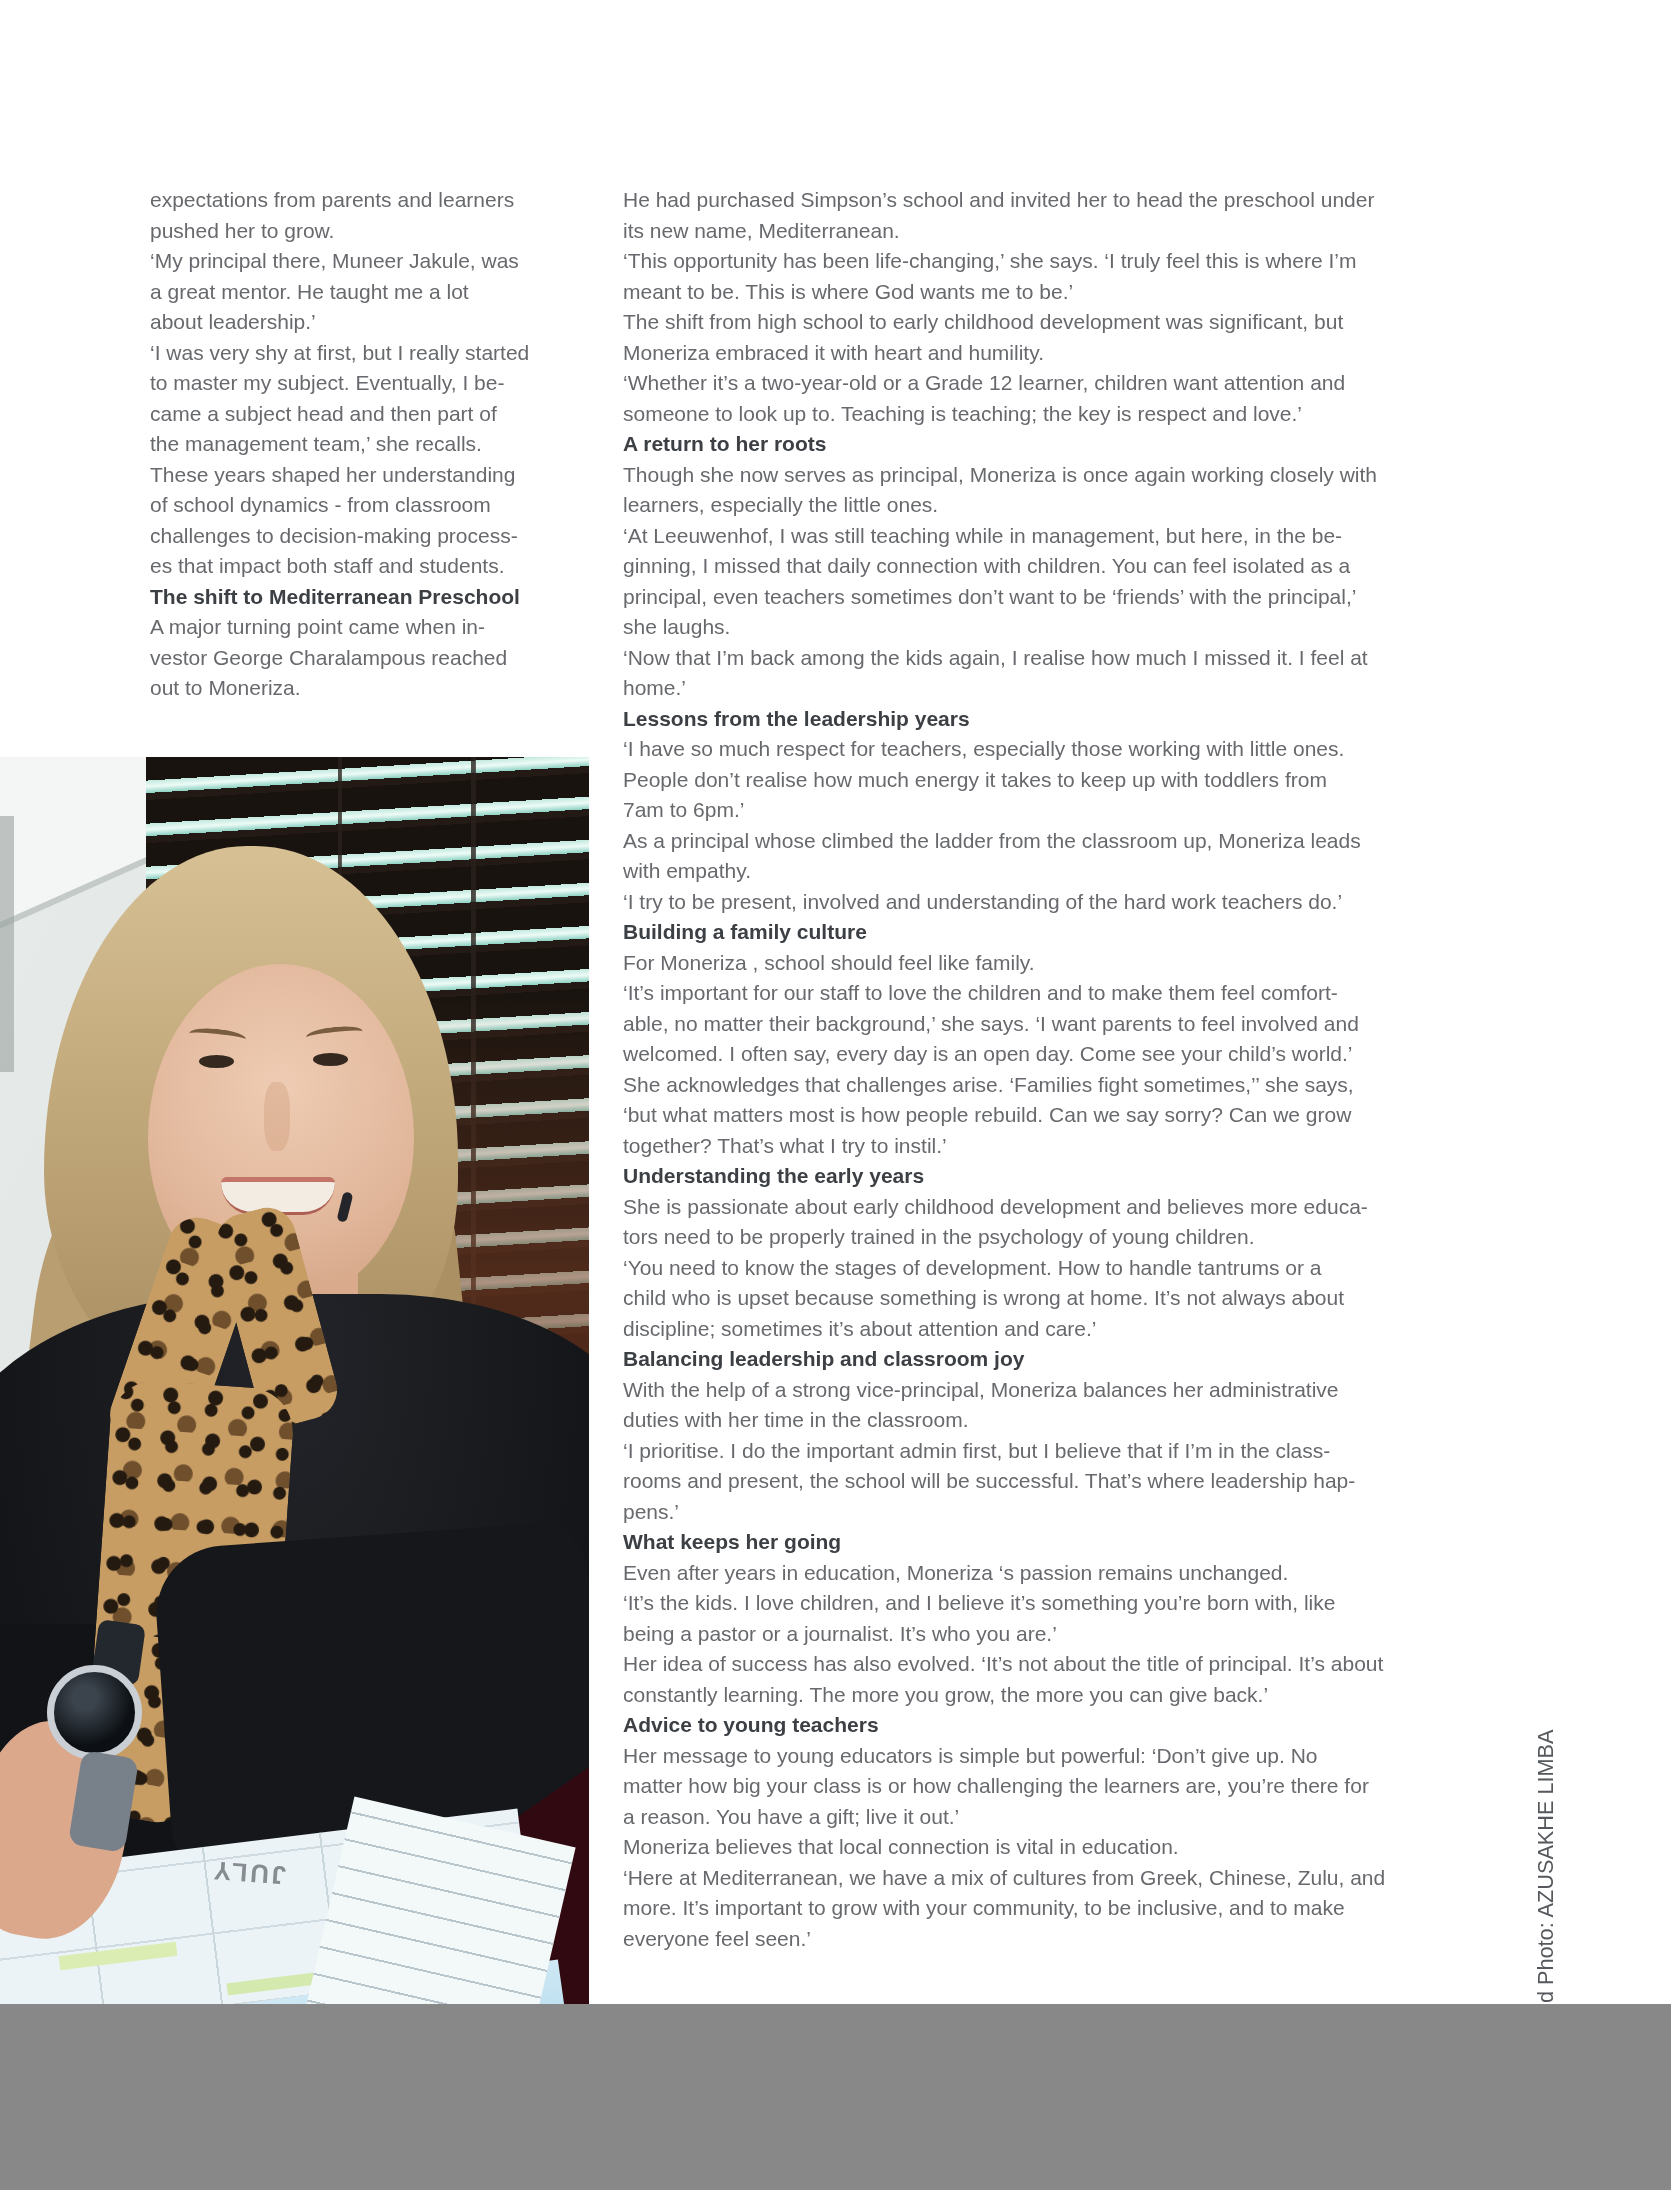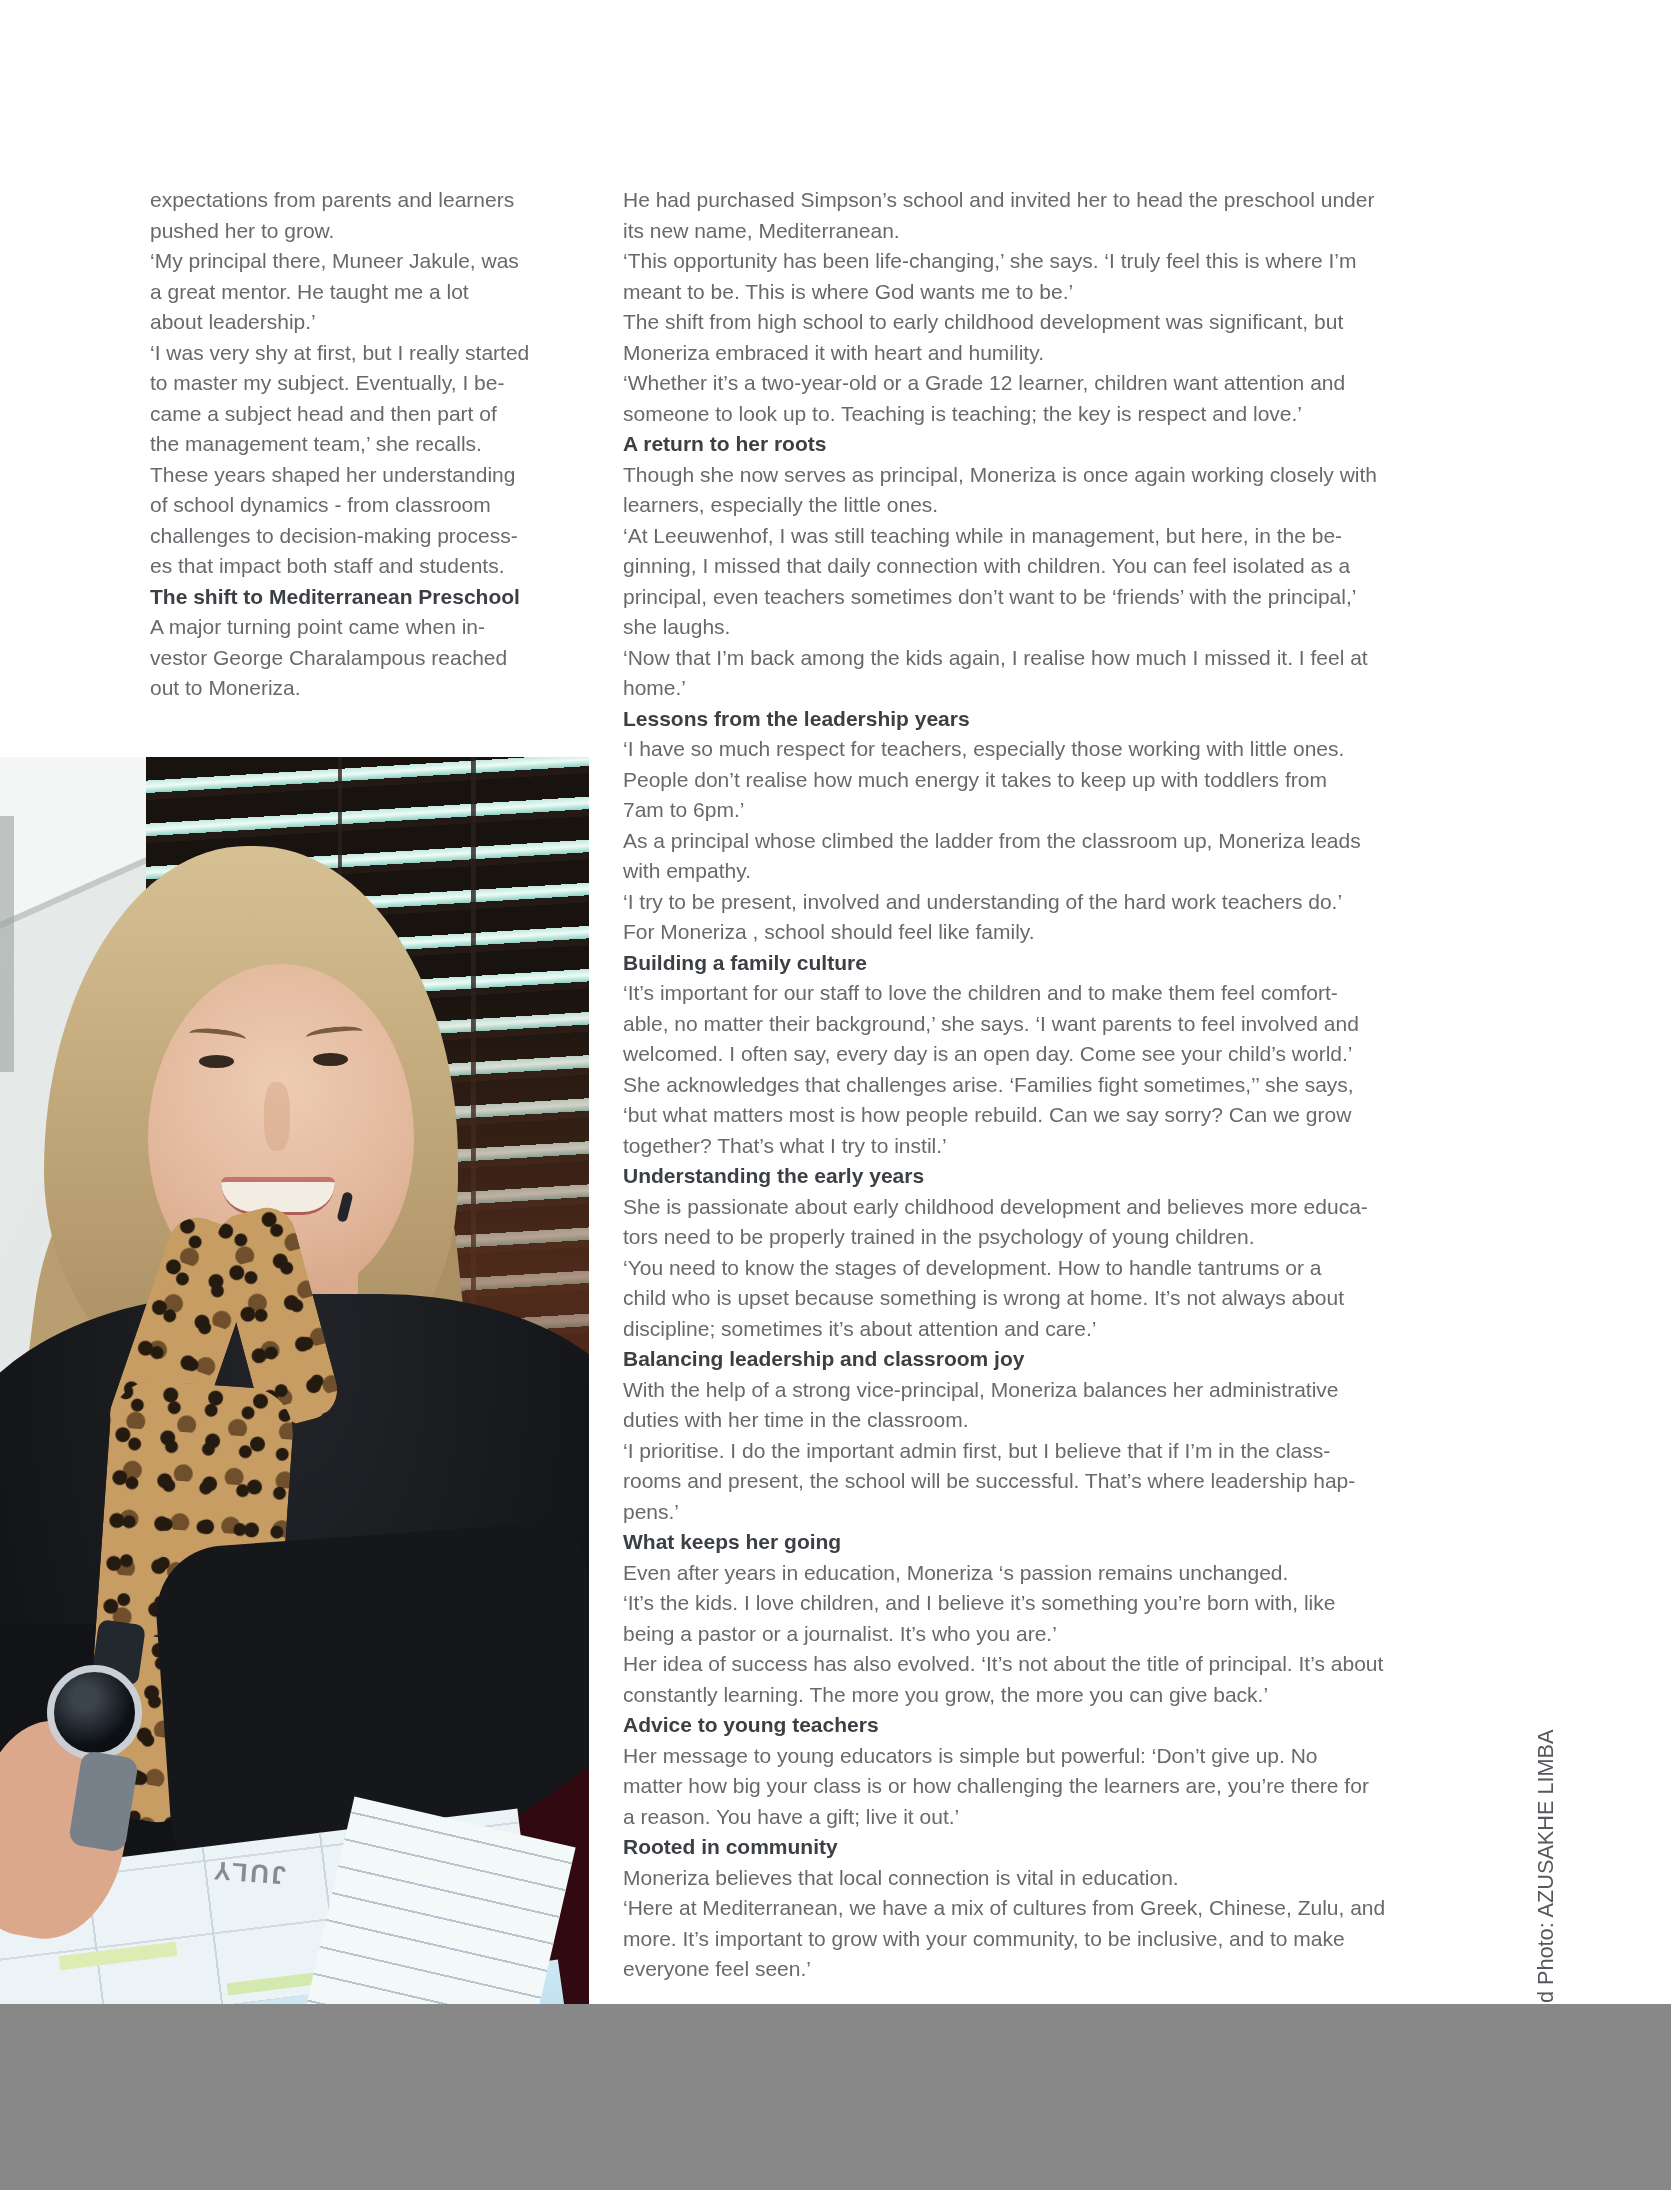--- a/index.html
+++ b/index.html
@@ -159,22 +159,22 @@
 she laughs.</p>
       <p class="block para">‘Now that I’m back among the kids again, I realise how much I missed it. I feel at
 home.’</p>
       <p class="block heading">Lessons from the leadership years</p>
       <p class="block para">‘I have so much respect for teachers, especially those working with little ones.
 People don’t realise how much energy it takes to keep up with toddlers from
 7am to 6pm.’</p>
       <p class="block para">As a principal whose climbed the ladder from the classroom up, Moneriza leads
 with empathy.</p>
       <p class="block para">‘I try to be present, involved and understanding of the hard work teachers do.’</p>
+      <p class="block heading">Building a family culture</p>
       <p class="block para">For Moneriza , school should feel like family.</p>
-      <p class="block heading">Building a family culture</p>
       <p class="block para">‘It’s important for our staff to love the children and to make them feel comfort-
 able, no matter their background,’ she says. ‘I want parents to feel involved and
 welcomed. I often say, every day is an open day. Come see your child’s world.’</p>
       <p class="block para">She acknowledges that challenges arise. ‘Families fight sometimes,’’ she says,
 ‘but what matters most is how people rebuild. Can we say sorry? Can we grow
 together? That’s what I try to instil.’</p>
       <p class="block heading">Understanding the early years</p>
       <p class="block para">She is passionate about early childhood development and believes more educa-
 tors need to be properly trained in the psychology of young children.</p>
       <p class="block para">‘You need to know the stages of development. How to handle tantrums or a
@@ -189,21 +189,20 @@
       <p class="block heading">What keeps her going</p>
       <p class="block para">Even after years in education, Moneriza ‘s passion remains unchanged.</p>
       <p class="block para">‘It’s the kids. I love children, and I believe it’s something you’re born with, like
 being a pastor or a journalist. It’s who you are.’</p>
       <p class="block para">Her idea of success has also evolved. ‘It’s not about the title of principal. It’s about
 constantly learning. The more you grow, the more you can give back.’</p>
       <p class="block heading">Advice to young teachers</p>
       <p class="block para">Her message to young educators is simple but powerful: ‘Don’t give up. No
 matter how big your class is or how challenging the learners are, you’re there for
 a reason. You have a gift; live it out.’</p>
-      <p class="block heading">Rooted in community</p>
       <p class="block para">Moneriza believes that local connection is vital in education.</p>
       <p class="block para">‘Here at Mediterranean, we have a mix of cultures from Greek, Chinese, Zulu, and
 more. It’s important to grow with your community, to be inclusive, and to make
 everyone feel seen.’</p>
     </div>
 
   <div class="photo">
     <div class="wall-frame"></div>
     <div class="wall-shade"></div>
     <div class="blinds"></div>

